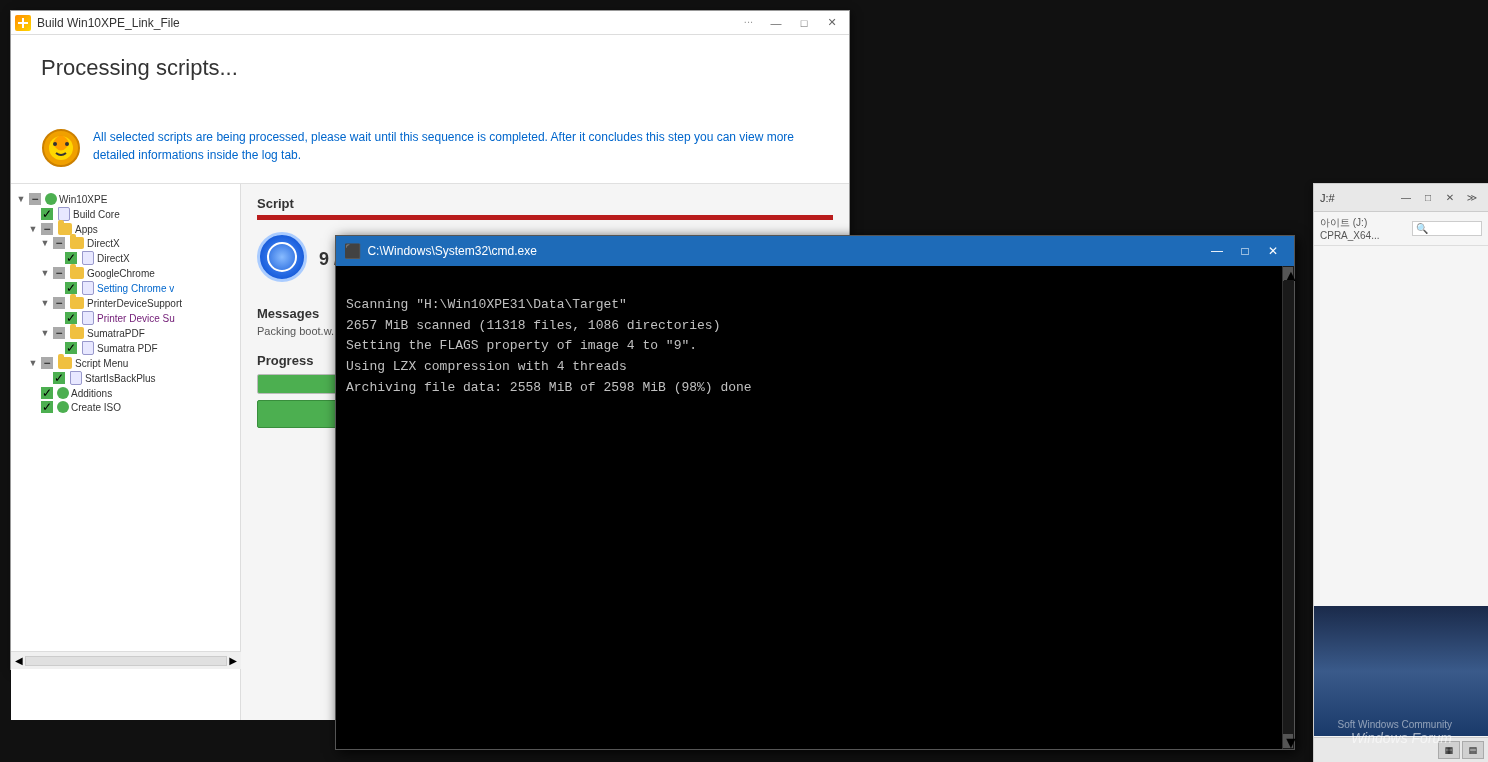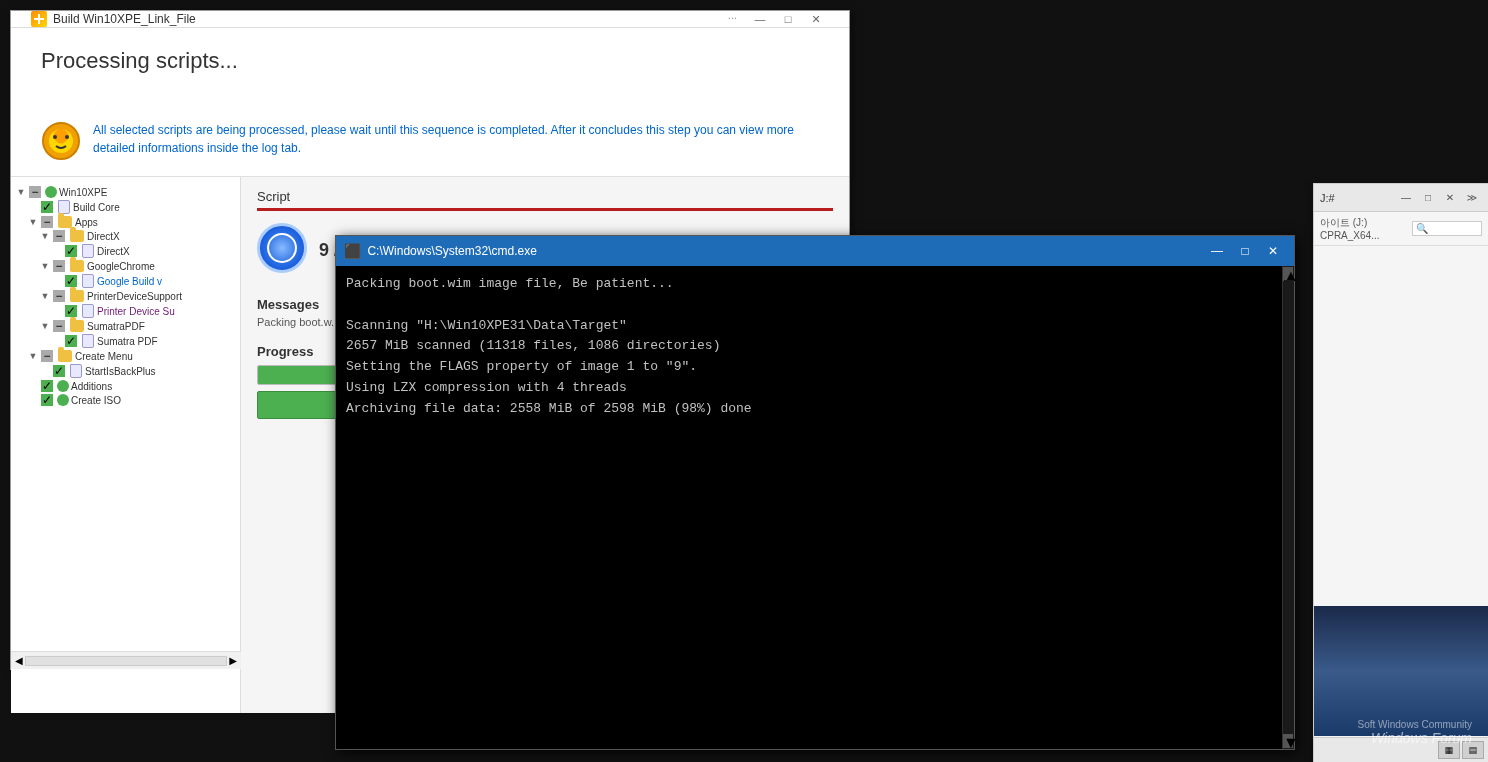--- a/index.html
+++ b/index.html
@@ -30,22 +30,22 @@
       border: 1px solid #999;
       box-shadow: 2px 2px 8px rgba(0,0,0,0.5);
     }
 
     .window-titlebar {
       display: flex;
       align-items: center;
       justify-content: space-between;
       background: #ffffff;
       border-bottom: 1px solid #ddd;
-      padding: 6px 20px;
-      height: 17px;
+      padding: 6px 4px;
+      height: 24px;
     }
 
     .titlebar-left {
       display: flex;
       align-items: center;
       gap: 6px;
     }
 
     .app-icon {
       width: 16px;
@@ -217,24 +217,24 @@
       background: #f5f5f5;
       overflow: hidden;
     }
 
     .script-section {
       padding: 12px 16px 8px;
     }
 
     .section-title {
       font-size: 13px;
-      font-weight: normal;
+      font-weight: bold;
       color: #333;
       margin-bottom: 8px;
-      border-bottom: 3px solid #b91c1c;
+      border-bottom: 5px solid #b91c1c;
       padding-bottom: 4px;
     }
 
     .counter-icon {
       width: 50px;
       height: 50px;
       background: radial-gradient(circle, #5599ff, #0044cc);
       border-radius: 50%;
       border: 3px solid #aaccff;
       display: flex;
@@ -516,21 +516,21 @@
       <div class="tree-item tree-indent-3">
         <span class="tree-toggle">▼</span>
         <span class="tree-checkbox partial">−</span>
         <span class="folder-icon"></span>
         <span class="tree-label">GoogleChrome</span>
       </div>
       <div class="tree-item tree-indent-4">
         <span class="tree-toggle"> </span>
         <span class="tree-checkbox checked">✓</span>
         <span class="file-icon"></span>
-        <span class="tree-label" style="color:#0066cc;">Google Build v</span>
+        <span class="tree-label" style="color:#0066cc;">Setting Chrome v</span>
       </div>
       <div class="tree-item tree-indent-3">
         <span class="tree-toggle">▼</span>
         <span class="tree-checkbox partial">−</span>
         <span class="folder-icon"></span>
         <span class="tree-label">PrinterDeviceSupport</span>
       </div>
       <div class="tree-item tree-indent-4">
         <span class="tree-toggle"> </span>
         <span class="tree-checkbox checked">✓</span>
@@ -546,21 +546,21 @@
       <div class="tree-item tree-indent-4">
         <span class="tree-toggle"> </span>
         <span class="tree-checkbox checked">✓</span>
         <span class="file-icon"></span>
         <span class="tree-label">Sumatra PDF</span>
       </div>
       <div class="tree-item tree-indent-2">
         <span class="tree-toggle">▼</span>
         <span class="tree-checkbox partial">−</span>
         <span class="folder-icon"></span>
-        <span class="tree-label">Create Menu</span>
+        <span class="tree-label">Script Menu</span>
       </div>
       <div class="tree-item tree-indent-3">
         <span class="tree-toggle"> </span>
         <span class="tree-checkbox checked">✓</span>
         <span class="file-icon"></span>
         <span class="tree-label">StartIsBackPlus</span>
       </div>
       <div class="tree-item tree-indent-2">
         <span class="tree-toggle"> </span>
         <span class="tree-checkbox checked">✓</span>
@@ -616,25 +616,24 @@
     </div>
     <div class="cmd-controls">
       <button class="cmd-btn">—</button>
       <button class="cmd-btn">□</button>
       <button class="cmd-btn close-btn">✕</button>
     </div>
   </div>
 
   <div style="position:relative; height:calc(100% - 30px);">
     <div class="cmd-body">
-      <div>Packing boot.wim image file, Be patient...</div>
       <div>&nbsp;</div>
       <div>Scanning "H:\Win10XPE31\Data\Target"</div>
       <div>2657 MiB scanned (11318 files, 1086 directories)</div>
-      <div>Setting the FLAGS property of image 1 to "9".</div>
+      <div>Setting the FLAGS property of image 4 to "9".</div>
       <div>Using LZX compression with 4 threads</div>
       <div>Archiving file data: 2558 MiB of 2598 MiB (98%) done</div>
     </div>
 
     <div style="position:absolute; right:0; top:0; width:12px; height:100%; background:#1a1a1a; border-left:1px solid #333;">
       <div style="position:absolute; top:0; right:0; width:10px; height:14px; background:#555; margin:1px;">▲</div>
       <div style="position:absolute; top:14px; right:0; width:10px; height:calc(100% - 28px); background:#1a1a1a;"></div>
       <div style="position:absolute; bottom:0; right:0; width:10px; height:14px; background:#555; margin:1px;">▼</div>
     </div>
   </div>
@@ -658,16 +657,16 @@
   <div style="position:absolute; bottom:0; width:100%; display:flex; justify-content:flex-end; padding:3px 4px; gap:2px; background:#e8e8e8; border-top:1px solid #ccc;">
     <button class="icon-btn-small">▦</button>
     <button class="icon-btn-small">▤</button>
   </div>
 
   <div style="position:absolute; bottom:26px; left:0; right:0; height:130px; background:#2a3a5a; overflow:hidden;">
     <div style="width:100%; height:100%; background:linear-gradient(180deg, #1a2a4a 0%, #3a5a8a 50%, #1a3a6a 100%);"></div>
   </div>
 </div>
 
-<div style="position:absolute; bottom:16px; right:16px; text-align:right;">
+<div style="position:absolute; bottom:16px; right:36px; text-align:right;">
   <div style="font-size:10px; color:rgba(255,255,255,0.5);">Soft Windows Community</div>
   <div style="font-size:14px; color:rgba(255,255,255,0.6); font-style:italic;">Windows Forum</div>
 </div>
 
 </body></html>

